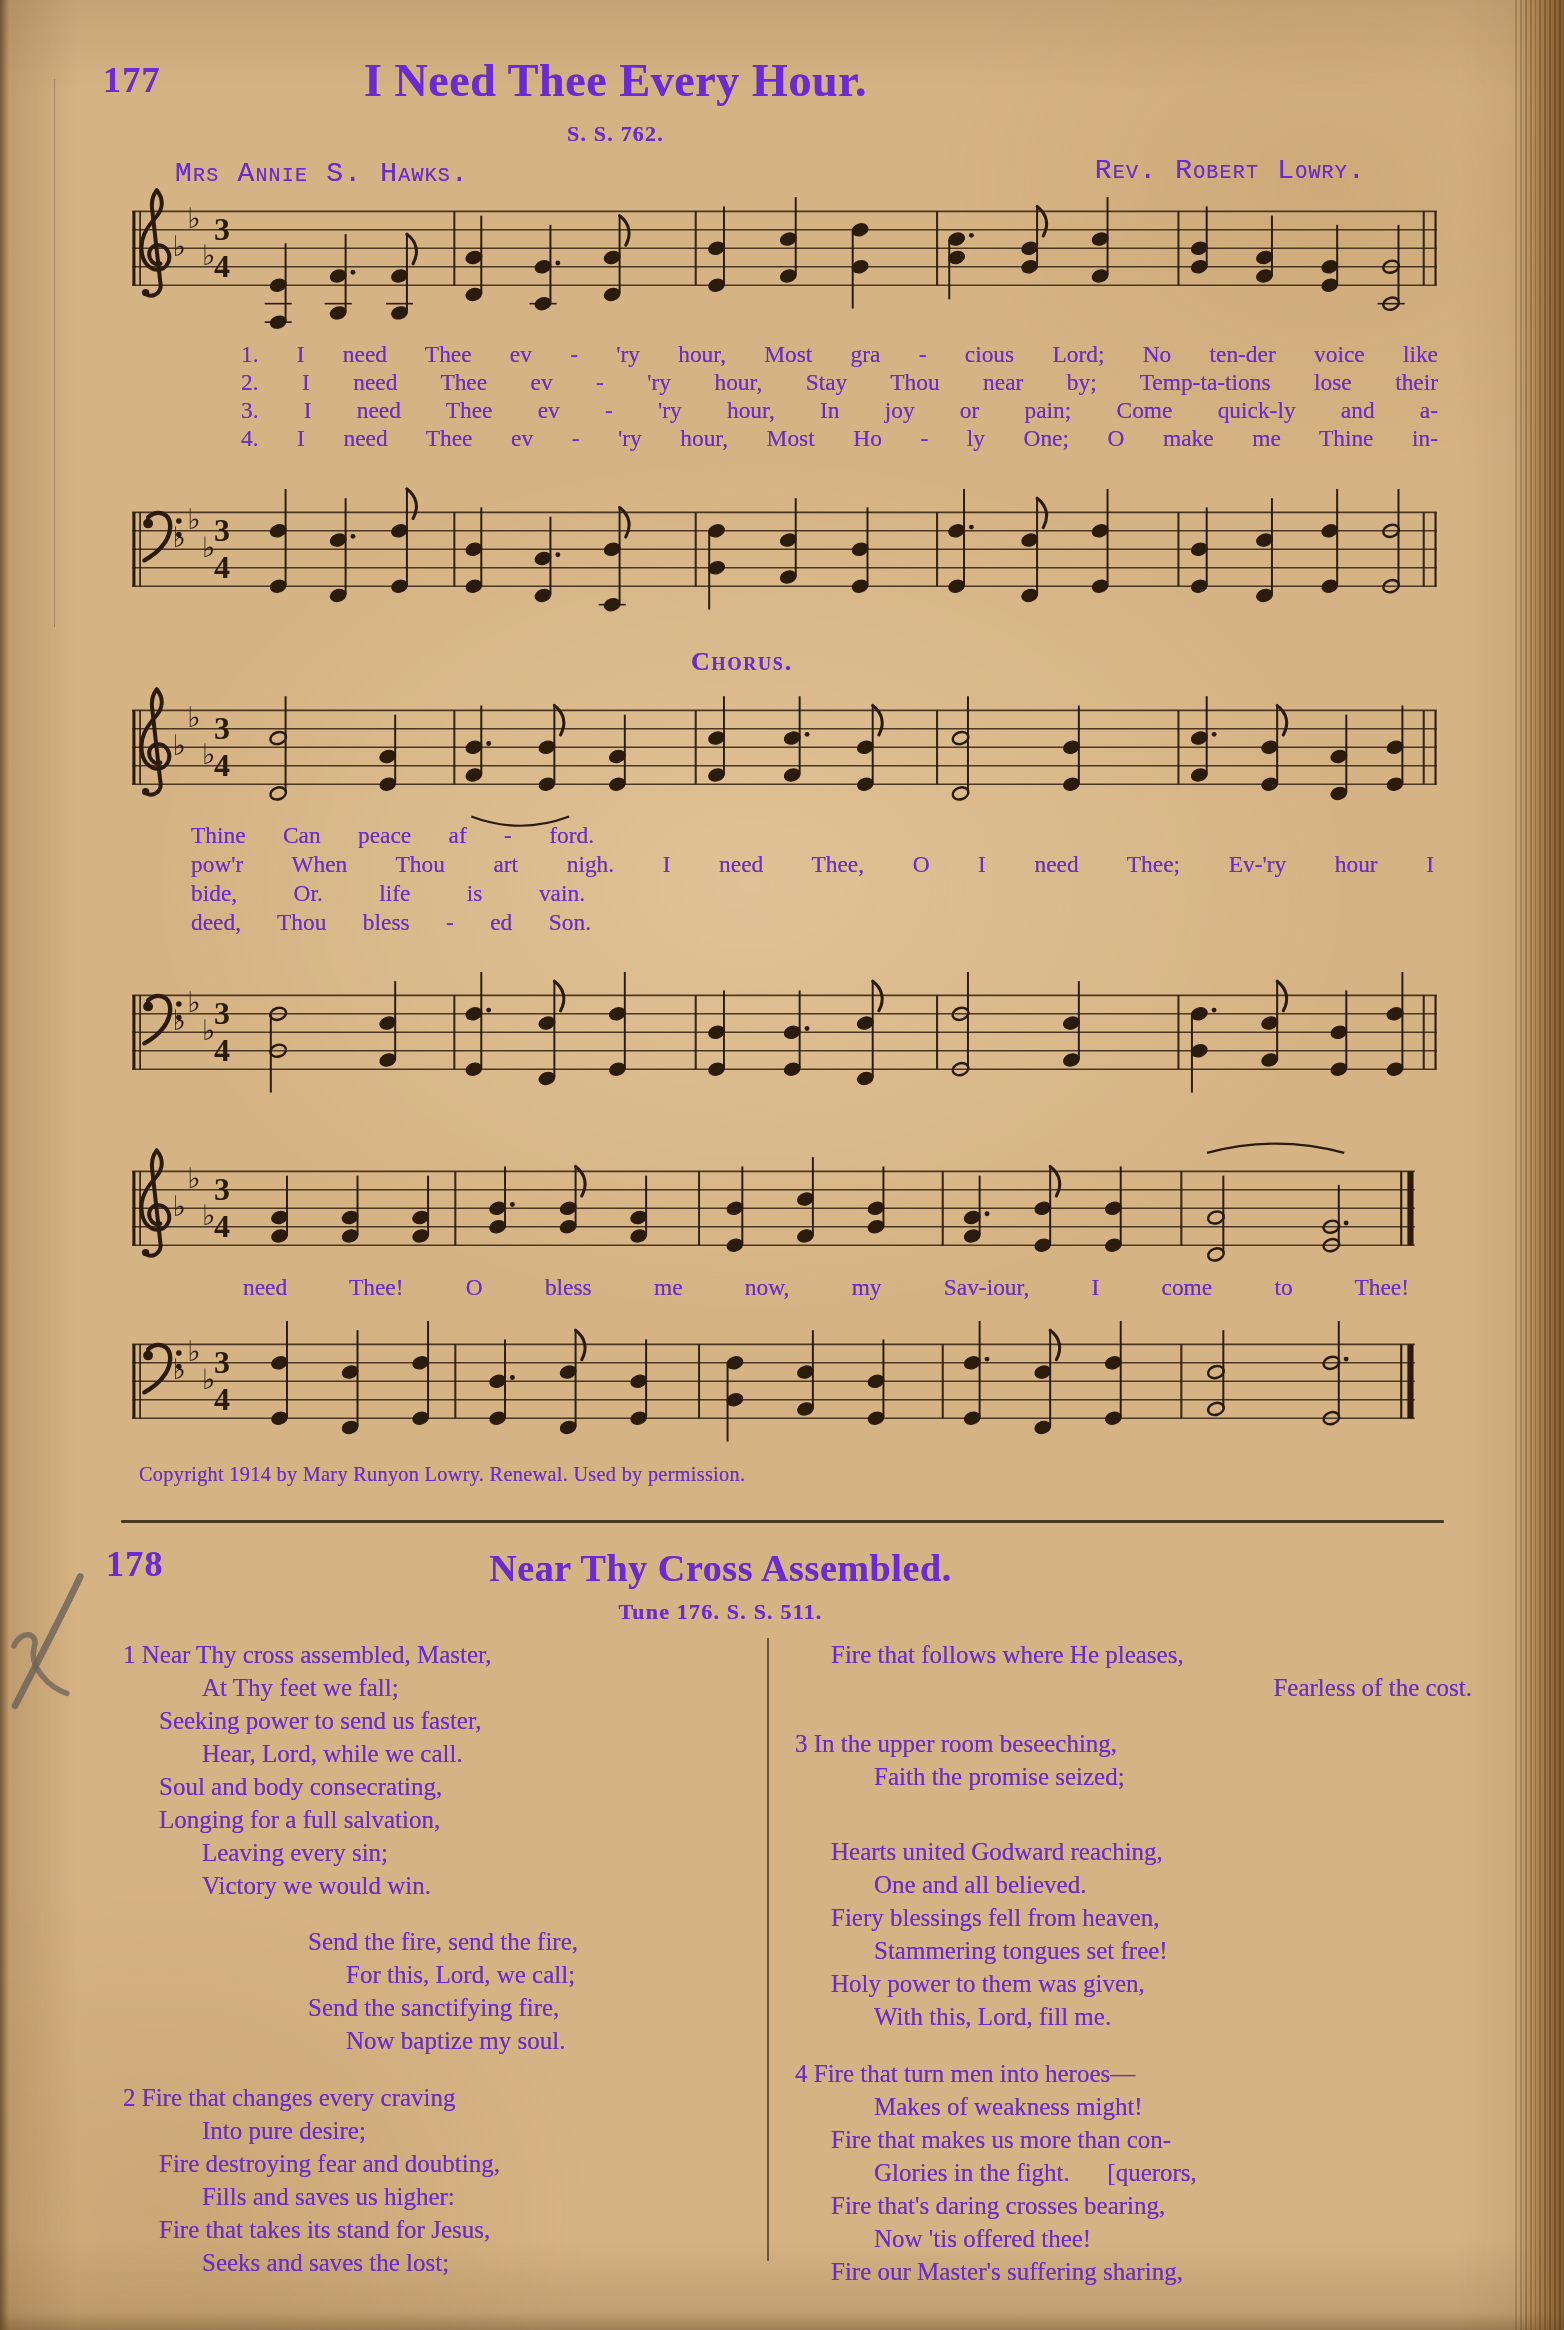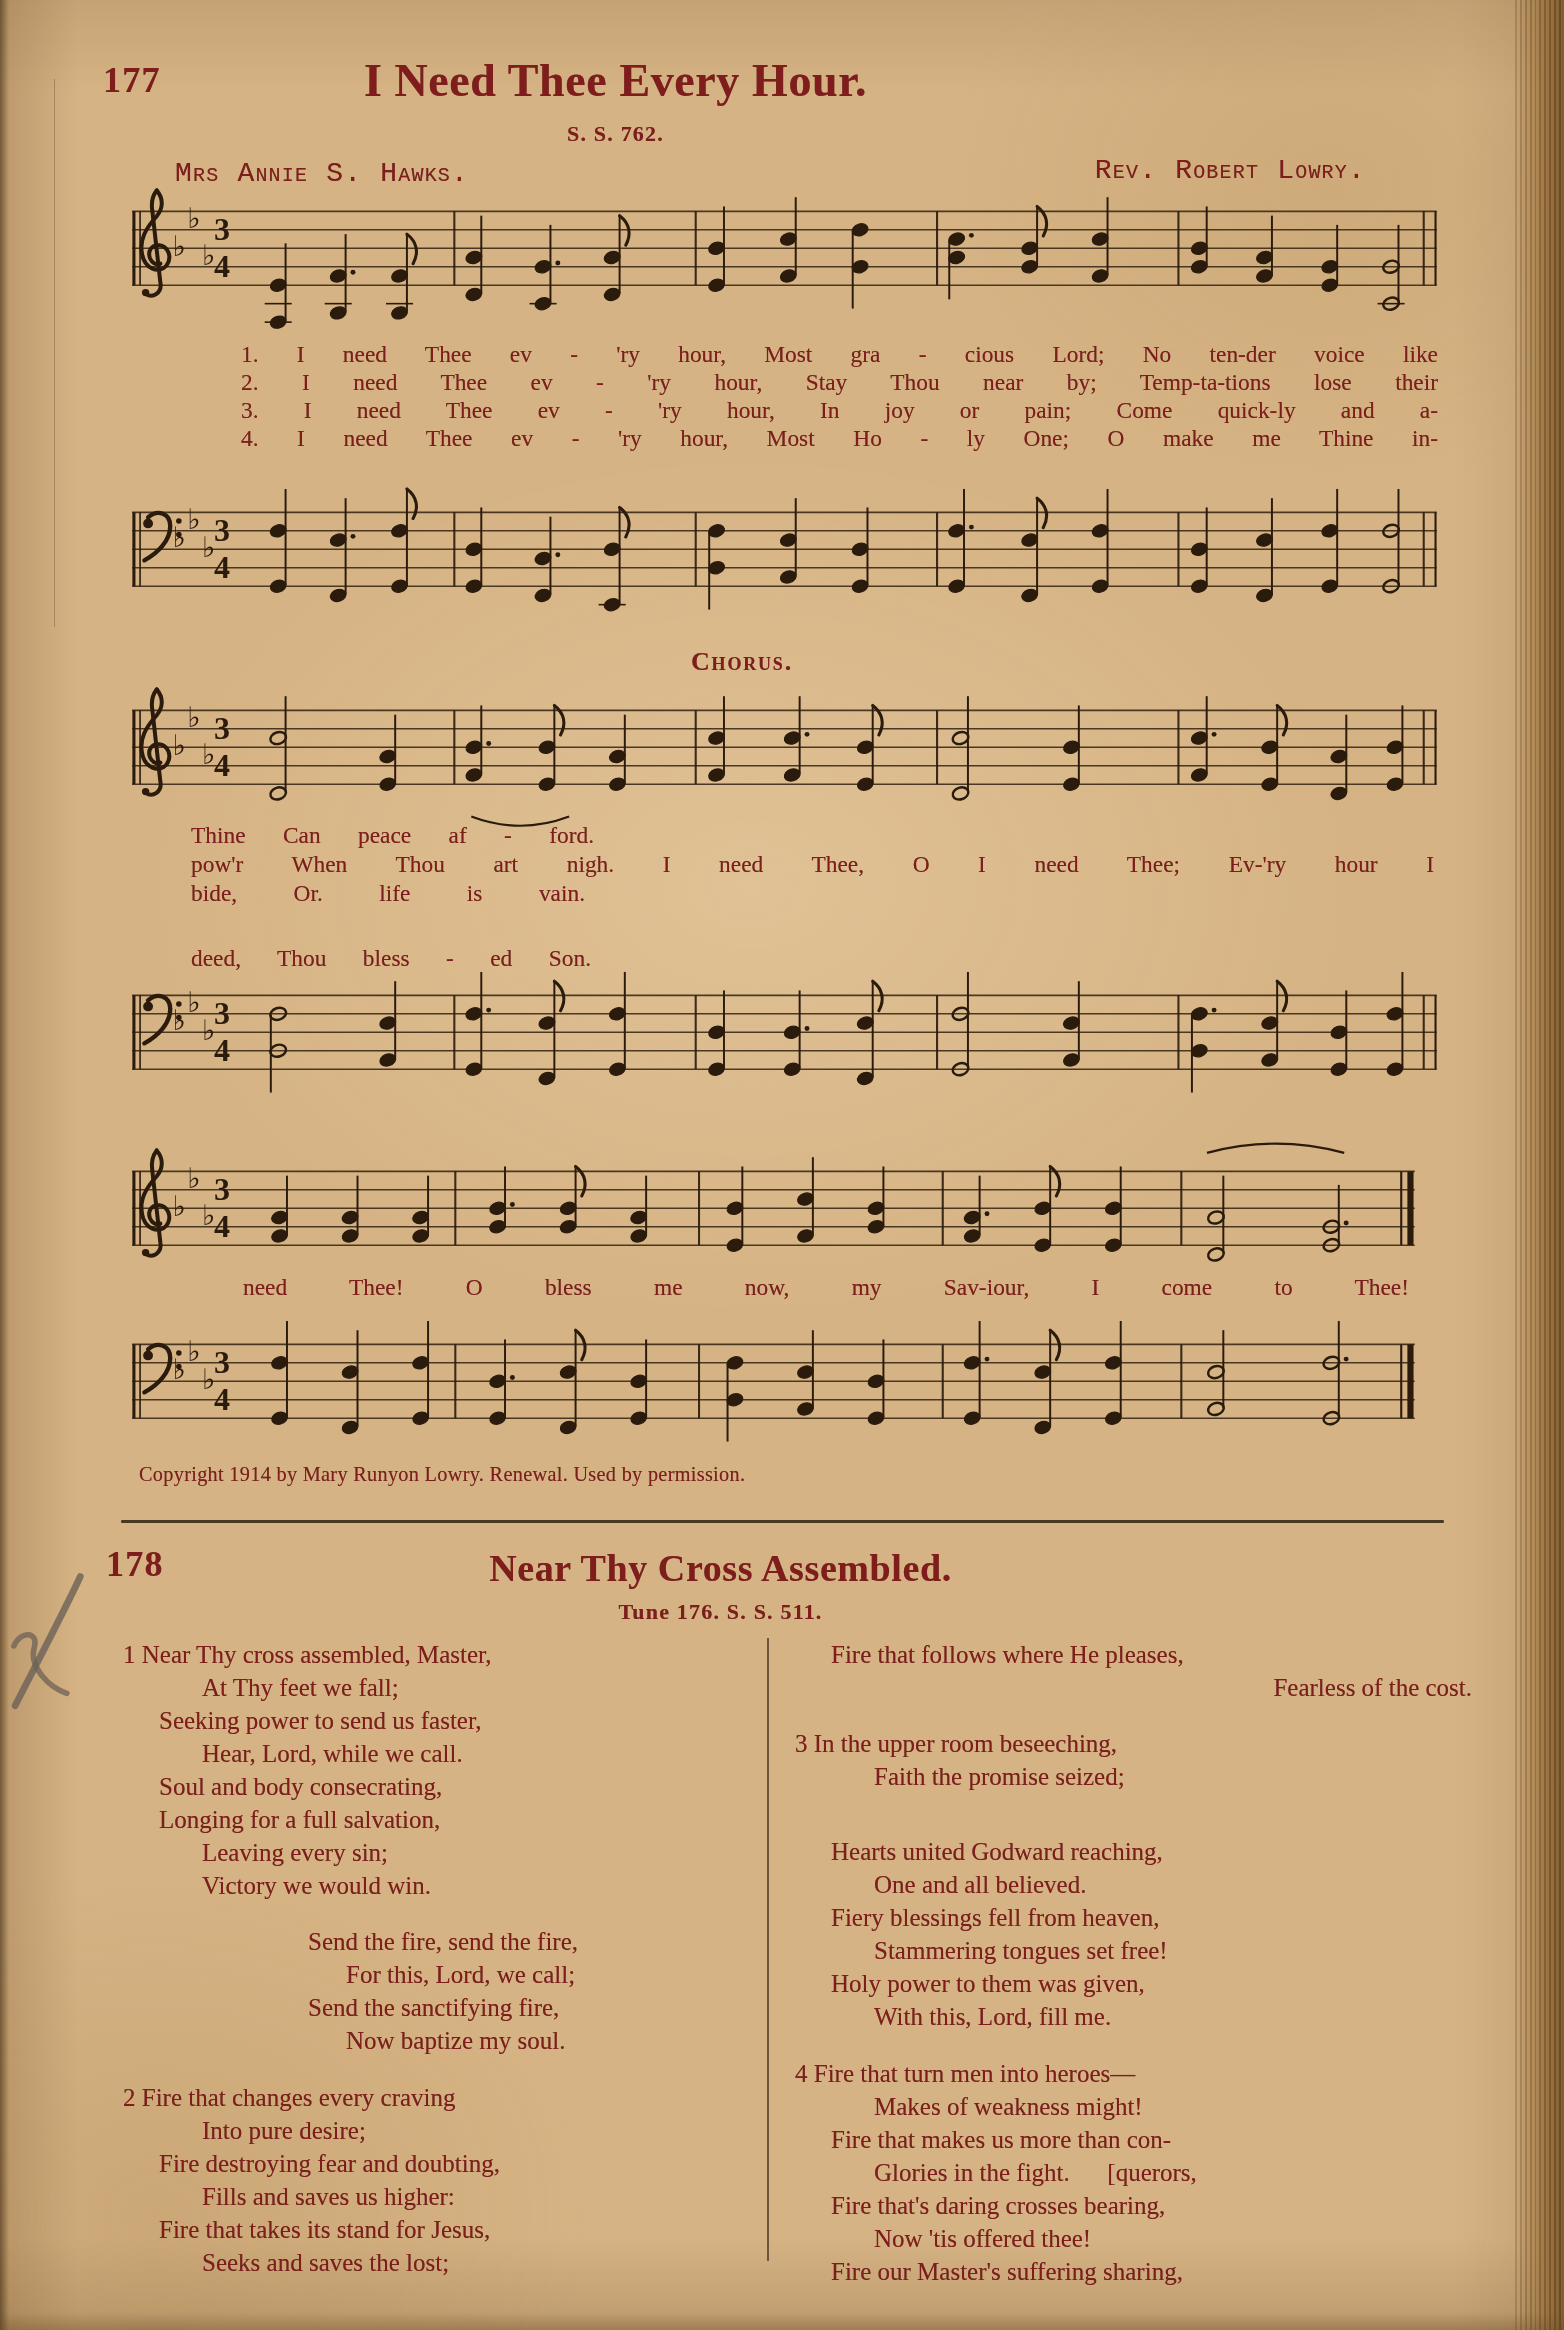--- a/index.html
+++ b/index.html
@@ -9,21 +9,21 @@
       radial-gradient(ellipse 861px 615px at 48% 38%, rgba(246,228,190,.30), rgba(246,228,190,0) 70%),
       radial-gradient(ellipse 554px 431px at 85% 8%, rgba(170,130,75,.18), rgba(170,130,75,0) 70%),
       radial-gradient(ellipse 615px 492px at 10% 95%, rgba(160,120,65,.20), rgba(160,120,65,0) 70%),
       linear-gradient(90deg, rgba(120,85,45,.28) 0%, rgba(120,85,45,0) 5%, rgba(120,85,45,0) 93%, rgba(120,85,45,.20) 100%),
       linear-gradient(0deg, rgba(115,82,42,.25) 0%, rgba(115,82,42,0) 4%, rgba(115,82,42,0) 96%, rgba(120,88,48,.18) 100%),
       #d6b384;
     font-family:"Liberation Serif","DejaVu Serif",serif;
     color:#2c1e10;
   }
   .abs{position:absolute;}
-  .ink{color:#7f1d1d;text-shadow:0 0 0.6px rgba(46,30,12,.45);}
+  .ink{color:#6d28d9;text-shadow:0 0 0.6px rgba(46,30,12,.45);}
   .edge-right{left:1515px;top:0;width:50px;height:2330px;
     background:
       repeating-linear-gradient(90deg, rgba(70,45,18,.22) 0 1.8px, rgba(205,165,105,.20) 1.8px 4.9px),
       linear-gradient(90deg, rgba(150,110,60,0) 0%, rgba(146,105,55,.50) 35%, #8a6233 72%, #6b4a24 100%);
   }
   .edge-left{left:0;top:0;width:9.2px;height:2330px;
     background:linear-gradient(90deg, rgba(58,38,16,.55), rgba(58,38,16,0));}
   .edge-bottom{left:0;top:2312px;width:1565px;height:18.5px;
     background:linear-gradient(0deg, rgba(100,70,35,.35), rgba(100,70,35,0));}
   .crease{left:54px;top:79px;width:1.2px;height:548px;background:rgba(60,40,18,.28);}
@@ -720,21 +720,21 @@
     <div class="ink lyricline just">3. I need Thee ev - 'ry hour, In joy or pain; Come quick-ly and a-</div>
     <div class="ink lyricline just">4. I need Thee ev - 'ry hour, Most Ho - ly One; O make me Thine in-</div>
   </div>
 
 <div class="abs ink chorus-label" style="left:185px;top:647px;width:1114px;font-weight:bold;">Chorus.</div>
 
 <div id="chorus-lines">
     <div class="abs ink lyricline just" style="left: 191px; top: 821px; width: 403px; height: 28px; overflow: hidden;">Thine Can peace af - ford.</div>
     <div class="abs ink lyricline just" style="left: 191px; top: 850px; width: 1243px; height: 28px; overflow: hidden;">pow'r When Thou art nigh. I need Thee, O I need Thee; Ev-'ry hour I</div>
     <div class="abs ink lyricline just" style="left: 191px; top: 879px; width: 394px; height: 28px; overflow: hidden;">bide, Or. life is vain.</div>
-    <div class="abs ink lyricline just" style="left: 191px; top: 908px; width: 400px; height: 28px; overflow: hidden; margin-top: 36px;">deed, Thou bless - ed Son.</div>
+    <div class="abs ink lyricline just" style="left: 191px; top: 908px; width: 400px; height: 28px; overflow: hidden;">deed, Thou bless - ed Son.</div>
   </div>
 
 <div class="abs ink lyricline just" style="left:243px;top:1273px;width:1166px;height:28px;overflow:hidden;">need Thee! O bless me now, my Sav-iour, I come to Thee!</div>
 
 <div class="abs ink copyright" style="left:139px;top:1463px;">Copyright 1914 by Mary Runyon Lowry.  Renewal.  Used by permission.</div>
 
 <div class="abs rule" style="left:121px;top:1520px;width:1323px;height:2.5px;"></div>
 
 <svg class="abs" style="left:4.9px;top:1563px;" width="142" height="166" viewBox="0 0 230 270">
   <path d="M 122,22 C 100,70 58,150 16,232" fill="none" stroke="#6b6157" stroke-width="11" stroke-linecap="round" opacity="0.8"></path>

